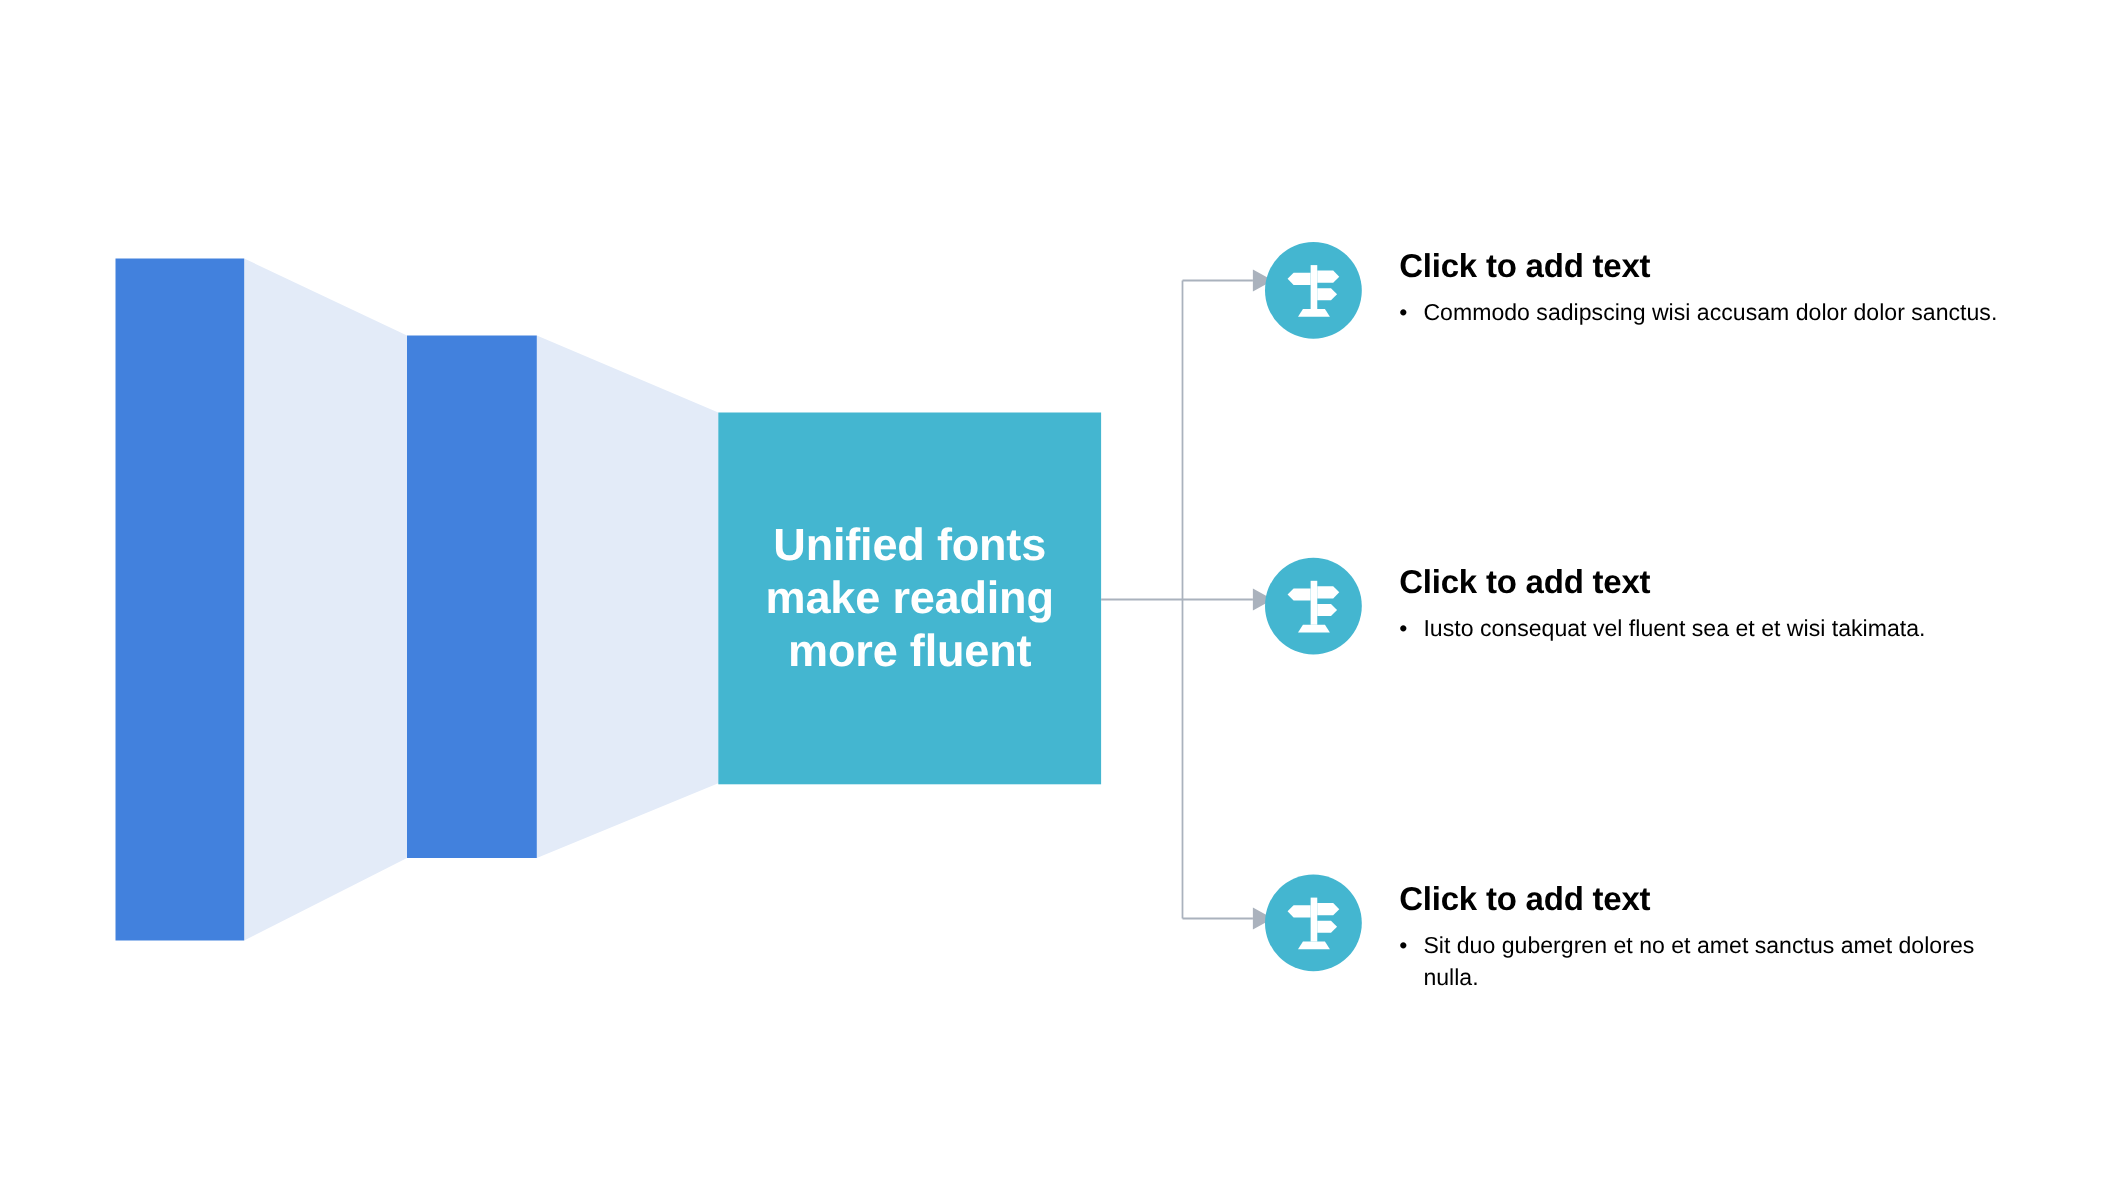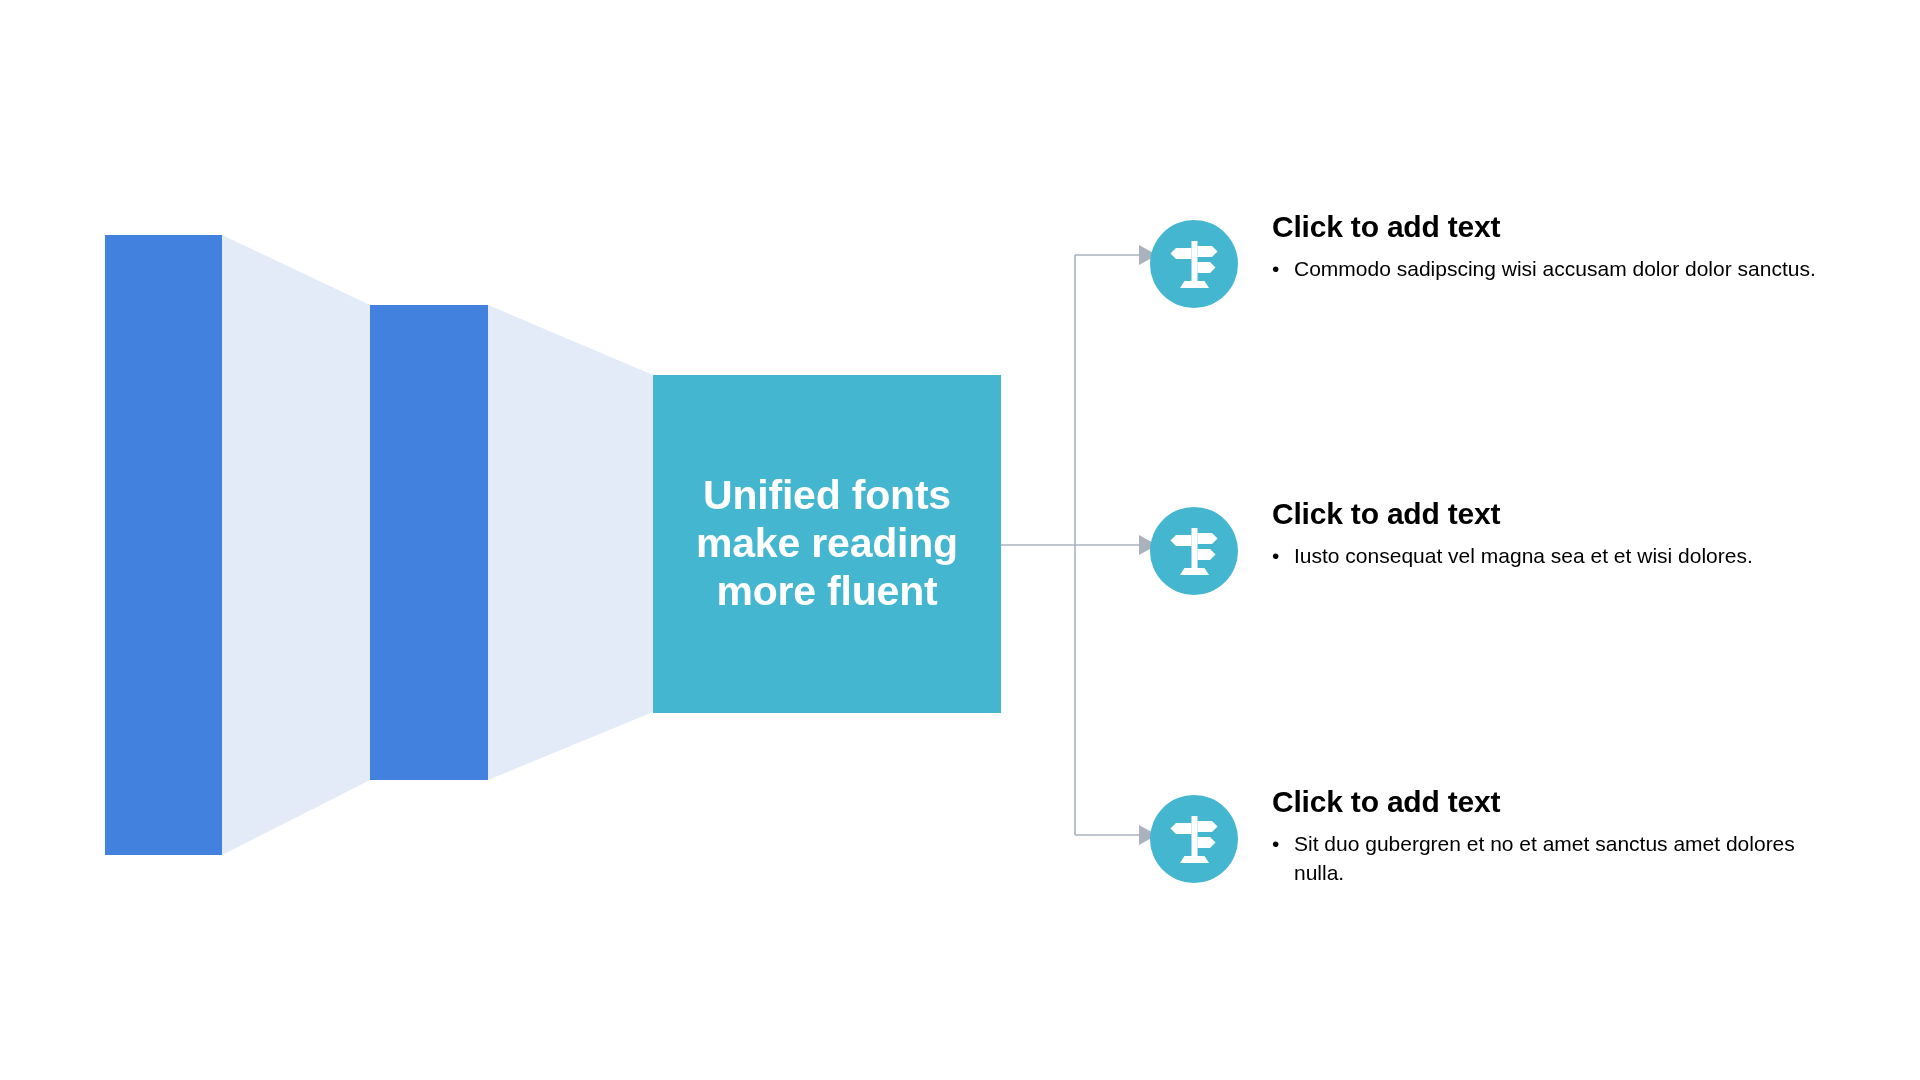--- a/index.html
+++ b/index.html
@@ -81,21 +81,21 @@
     position: absolute;
     left: 122px;
     top: 0;
     width: 578px;
   }
   .item-title {
     font-size: 30px;
     font-weight: bold;
     color: #000000;
     line-height: 1.1;
-    margin: 0 0 12px 0;
+    margin: 16px 0 12px 0;
     letter-spacing: -0.2px;
   }
   .bullet-row {
     display: flex;
     align-items: flex-start;
     font-size: 21px;
     color: #000000;
     line-height: 1.38;
   }
   .bullet-dot {
@@ -182,21 +182,21 @@
         <path d="M30 68 L34.5 61 L54.5 61 L59 68 Z" fill="#ffffff"></path>
         <path d="M41.5 28 L41.5 39 L26 39 L20.5 33.5 L26 28 Z" fill="#ffffff"></path>
         <path d="M47.5 26 L62 26 L67.5 31.5 L62 37 L47.5 37 Z" fill="#ffffff"></path>
         <path d="M47.5 42 L60 42 L65.5 47.5 L60 53 L47.5 53 Z" fill="#ffffff"></path>
       </svg>
     </div>
     <div class="item-body">
       <div class="item-title">Click to add text</div>
       <div class="bullet-row">
         <span class="bullet-dot">•</span>
-        <span class="bullet-text">Iusto consequat vel magna sea et et wisi dolores.</span>
+        <span class="bullet-text">Iusto consequat vel fluent sea et et wisi takimata.</span>
       </div>
     </div>
   </div>
 
   <div class="item item-3">
     <div class="item-icon">
       <svg width="88" height="88" viewBox="0 0 88 88" aria-hidden="true">
         <rect x="41.5" y="21" width="6" height="40" fill="#ffffff"></rect>
         <path d="M30 68 L34.5 61 L54.5 61 L59 68 Z" fill="#ffffff"></path>
         <path d="M41.5 28 L41.5 39 L26 39 L20.5 33.5 L26 28 Z" fill="#ffffff"></path>

